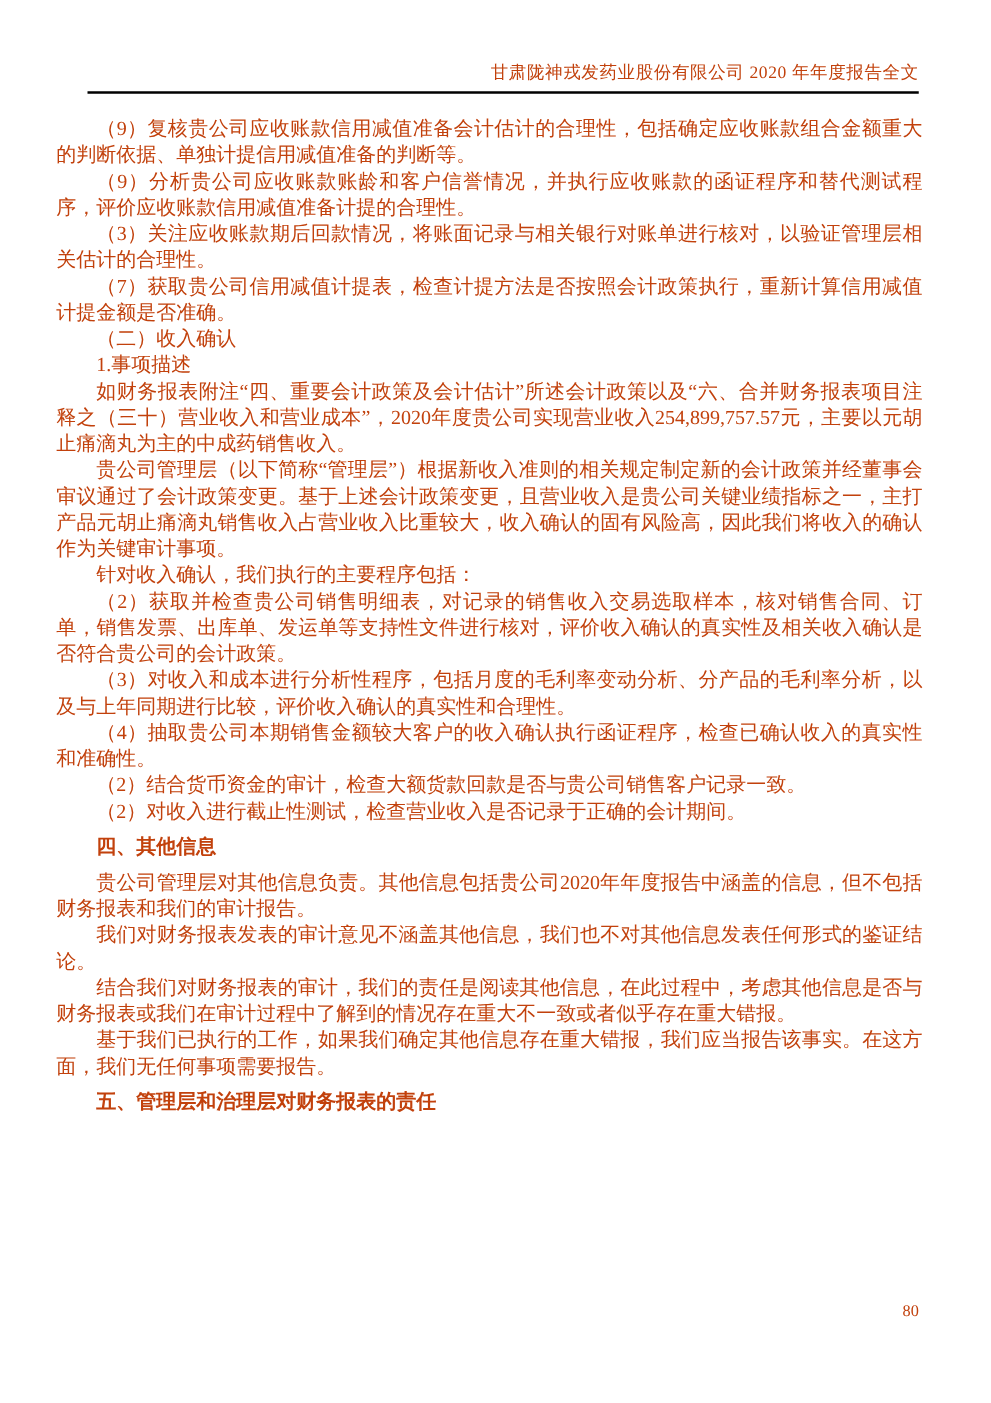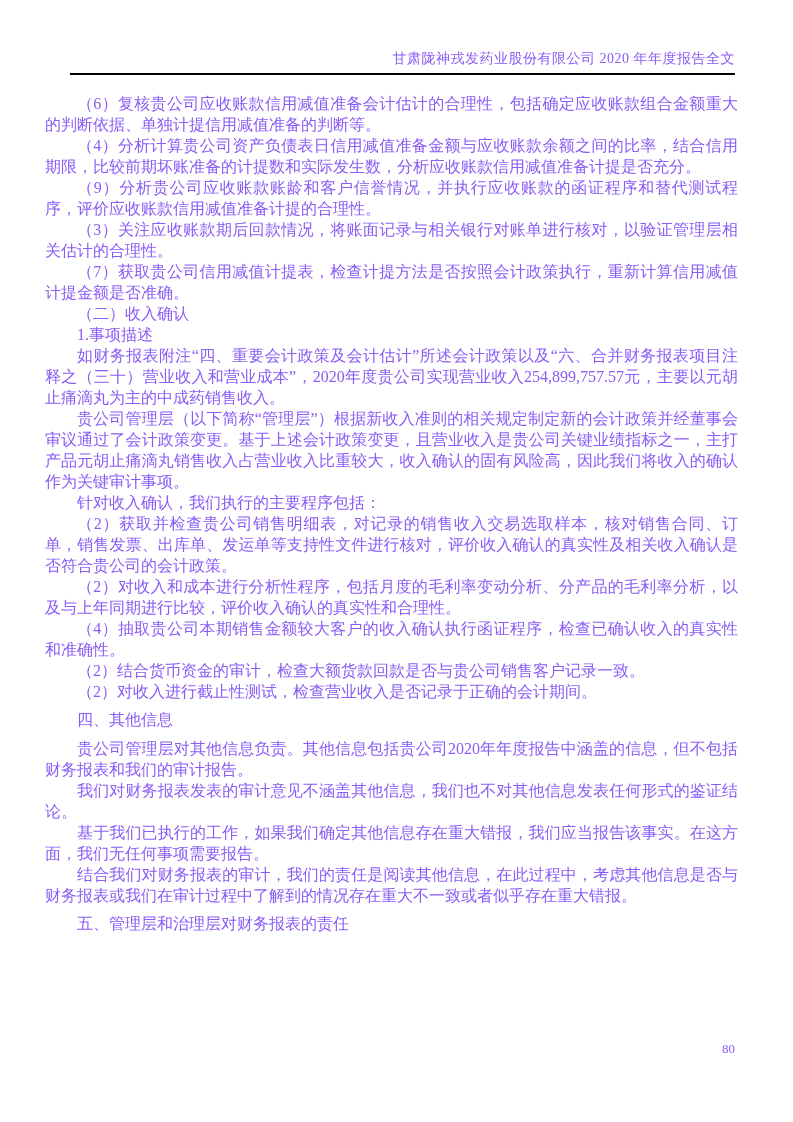--- a/index.html
+++ b/index.html
@@ -5,21 +5,21 @@
   html, body {
     margin: 0;
     padding: 0;
     background: #ffffff;
   }
   .page {
     position: relative;
     width: 793px;
     height: 1122px;
     background: #ffffff;
-    color: #8b5cf6;
+    color: #c2410c;
     overflow: hidden;
     font-family: "Liberation Serif", "DejaVu Serif", serif;
   }
   .header-wrap {
     position: absolute;
     top: 50px;
     left: 70px;
     width: 665px;
     text-align: right;
     font-size: 14px;
@@ -37,21 +37,21 @@
     line-height: 21px;
     text-align: justify;
   }
   .content p {
     margin: 0;
     padding: 0;
     text-indent: 2em;
   }
   .content h2 {
     font-family: "Liberation Sans", "DejaVu Sans", sans-serif;
-    font-weight: normal;
+    font-weight: bold;
     font-size: 16px;
     line-height: 21px;
     margin: 7px 0 8px 0;
     padding: 0;
     text-indent: 2em;
   }
   .page-number {
     position: absolute;
     right: 58px;
     bottom: 66px;
@@ -63,38 +63,37 @@
 </head>
 <body>
 
 <div class="page">
 
   <div class="header-wrap">
     <span>甘肃陇神戎发药业股份有限公司 2020 年年度报告全文</span>
   </div>
 
   <div class="content" id="doc-body">
-      <p>（6）复核贵公司应收账款信用减值准备会计估计的合理性，包括确定应收账款组合金额重大的判断依据、单独计提信用减值准备的判断等。</p>
-      <p>（4）分析计算贵公司资产负债表日信用减值准备金额与应收账款余额之间的比率，结合信用期限，比较前期坏账准备的计提数和实际发生数，分析应收账款信用减值准备计提是否充分。</p>
+      <p>（9）复核贵公司应收账款信用减值准备会计估计的合理性，包括确定应收账款组合金额重大的判断依据、单独计提信用减值准备的判断等。</p>
       <p>（9）分析贵公司应收账款账龄和客户信誉情况，并执行应收账款的函证程序和替代测试程序，评价应收账款信用减值准备计提的合理性。</p>
       <p>（3）关注应收账款期后回款情况，将账面记录与相关银行对账单进行核对，以验证管理层相关估计的合理性。</p>
       <p>（7）获取贵公司信用减值计提表，检查计提方法是否按照会计政策执行，重新计算信用减值计提金额是否准确。</p>
       <p>（二）收入确认</p>
       <p>1.事项描述</p>
       <p>如财务报表附注“四、重要会计政策及会计估计”所述会计政策以及“六、合并财务报表项目注释之（三十）营业收入和营业成本”，2020年度贵公司实现营业收入254,899,757.57元，主要以元胡止痛滴丸为主的中成药销售收入。</p>
       <p>贵公司管理层（以下简称“管理层”）根据新收入准则的相关规定制定新的会计政策并经董事会审议通过了会计政策变更。基于上述会计政策变更，且营业收入是贵公司关键业绩指标之一，主打产品元胡止痛滴丸销售收入占营业收入比重较大，收入确认的固有风险高，因此我们将收入的确认作为关键审计事项。</p>
       <p>针对收入确认，我们执行的主要程序包括：</p>
       <p>（2）获取并检查贵公司销售明细表，对记录的销售收入交易选取样本，核对销售合同、订单，销售发票、出库单、发运单等支持性文件进行核对，评价收入确认的真实性及相关收入确认是否符合贵公司的会计政策。</p>
-      <p>（2）对收入和成本进行分析性程序，包括月度的毛利率变动分析、分产品的毛利率分析，以及与上年同期进行比较，评价收入确认的真实性和合理性。</p>
+      <p>（3）对收入和成本进行分析性程序，包括月度的毛利率变动分析、分产品的毛利率分析，以及与上年同期进行比较，评价收入确认的真实性和合理性。</p>
       <p>（4）抽取贵公司本期销售金额较大客户的收入确认执行函证程序，检查已确认收入的真实性和准确性。</p>
       <p>（2）结合货币资金的审计，检查大额货款回款是否与贵公司销售客户记录一致。</p>
       <p>（2）对收入进行截止性测试，检查营业收入是否记录于正确的会计期间。</p>
       <h2>四、其他信息</h2>
       <p>贵公司管理层对其他信息负责。其他信息包括贵公司2020年年度报告中涵盖的信息，但不包括财务报表和我们的审计报告。</p>
       <p>我们对财务报表发表的审计意见不涵盖其他信息，我们也不对其他信息发表任何形式的鉴证结论。</p>
+      <p>结合我们对财务报表的审计，我们的责任是阅读其他信息，在此过程中，考虑其他信息是否与财务报表或我们在审计过程中了解到的情况存在重大不一致或者似乎存在重大错报。</p>
       <p>基于我们已执行的工作，如果我们确定其他信息存在重大错报，我们应当报告该事实。在这方面，我们无任何事项需要报告。</p>
-      <p>结合我们对财务报表的审计，我们的责任是阅读其他信息，在此过程中，考虑其他信息是否与财务报表或我们在审计过程中了解到的情况存在重大不一致或者似乎存在重大错报。</p>
       <h2>五、管理层和治理层对财务报表的责任</h2>
     </div>
 
   <div class="page-number">80</div>
 
 </div>
 
 </body></html>

